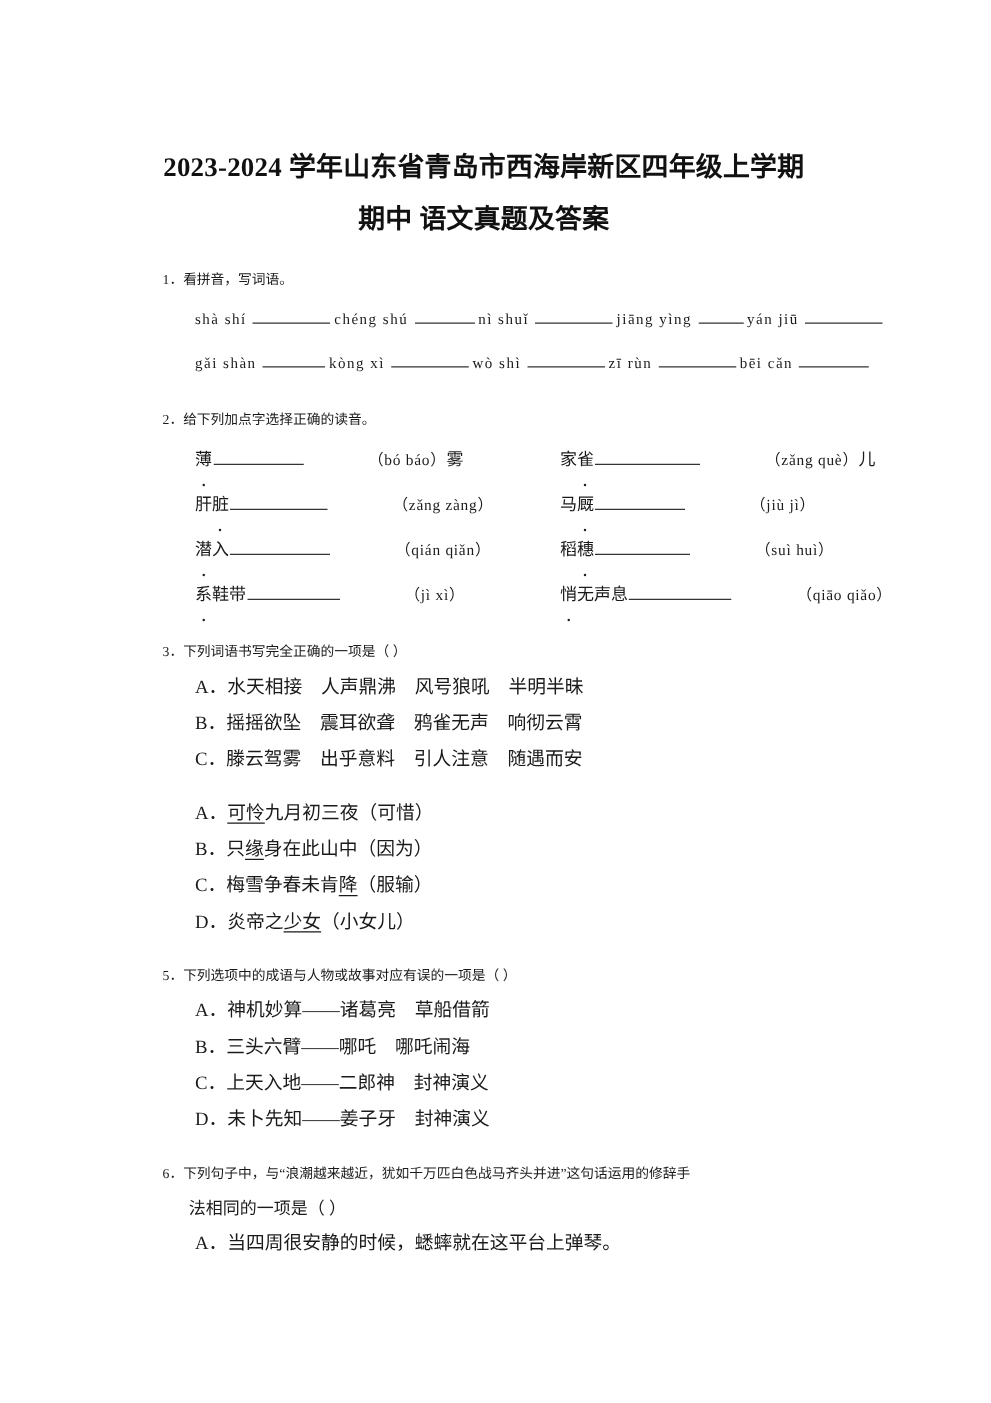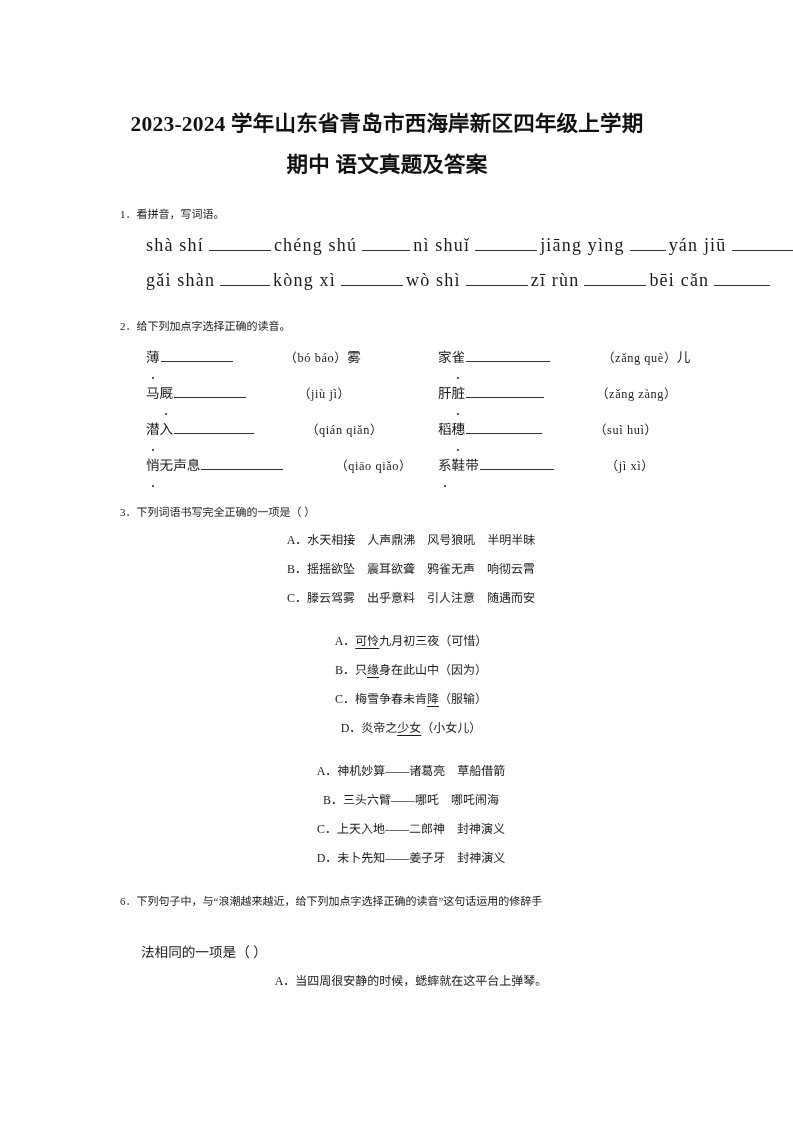--- a/index.html
+++ b/index.html
@@ -14,21 +14,21 @@
     font-family: "Liberation Serif", "DejaVu Serif", serif;
     color: #1a1a1a;
     overflow: hidden;
     position: relative;
   }
   .page {
     position: relative;
     width: 774px;
     height: 1122px;
     box-sizing: border-box;
-    padding: 8px;
+    padding: 18px;
   }
 
   
   .doc-title {
     margin: 0;
     padding: 0 112px;
     padding-top: 96px;
     text-align: center;
     font-size: 21.5px;
     font-weight: bold;
@@ -51,44 +51,42 @@
     white-space: normal;
   }
   .q-stem .q-num {
     font-family: "Liberation Serif", serif;
   }
   .q-stem-cont {
     font-size: 13.6px;
     line-height: 28px;
     padding-left: 21px;
     display: block;
-    margin-top: 24px;
   }
 
   
   .opt-list {
     margin: 0;
     padding: 0;
     list-style: none;
   }
   .opt {
-    font-size: 12px;
+    font-size: 15px;
     line-height: 29px;
     padding-left: 26px;
     white-space: pre;
-    text-align: center;
   }
   .opt .opt-label {
     font-family: "Liberation Serif", serif;
   }
 
   
   .pinyin-row {
     padding-left: 26px;
-    font-size: 18px;
+    font-size: 12px;
     line-height: 35px;
     font-family: "Liberation Serif", "DejaVu Serif", serif;
     white-space: nowrap;
     letter-spacing: 0.3px;
   }
   .py-item {
     display: inline;
   }
   .py-text { letter-spacing: 1.2px; }
   .blank {
@@ -164,26 +162,26 @@
     <div class="pinyin-row" id="q1r2"><span class="py-item"><span class="py-text">gǎi shàn</span><span class="blank" style="width: 50px;"></span></span><span class="py-item"><span class="py-text">kòng xì</span><span class="blank" style="width: 62px;"></span></span><span class="py-item"><span class="py-text">wò shì</span><span class="blank" style="width: 62px;"></span></span><span class="py-item"><span class="py-text">zī rùn</span><span class="blank" style="width: 62px;"></span></span><span class="py-item"><span class="py-text">bēi cǎn</span><span class="blank" style="width: 56px;"></span></span></div>
   </div>
 
   <div class="q-block">
     <div class="q-stem">
       <span class="q-num">2．</span><span>给下列加点字选择正确的读音。</span>
     </div>
     <div class="q2-grid" id="q2grid">
         <div class="q2-cell"><span class="dotchar">薄</span><span class="blank2" style="width: 72px;"></span><span class="pysmall">（bó báo）</span><span>雾</span></div>
         <div class="q2-cell"><span>家</span><span class="dotchar">雀</span><span class="blank2" style="width: 84px;"></span><span class="pysmall">（zǎng què）</span><span>儿</span></div>
+        <div class="q2-cell"><span>肝</span><span class="dotchar">脏</span><span class="blank2" style="width: 78px;"></span><span class="pysmall">（zǎng zàng）</span></div>
         <div class="q2-cell"><span>马</span><span class="dotchar">厩</span><span class="blank2" style="width: 72px;"></span><span class="pysmall">（jiù jì）</span></div>
-        <div class="q2-cell"><span>肝</span><span class="dotchar">脏</span><span class="blank2" style="width: 78px;"></span><span class="pysmall">（zǎng zàng）</span></div>
         <div class="q2-cell"><span class="dotchar">潜</span><span>入</span><span class="blank2" style="width: 80px;"></span><span class="pysmall">（qián qiǎn）</span></div>
         <div class="q2-cell"><span>稻</span><span class="dotchar">穗</span><span class="blank2" style="width: 76px;"></span><span class="pysmall">（suì huì）</span></div>
+        <div class="q2-cell"><span class="dotchar">系</span><span>鞋带</span><span class="blank2" style="width: 74px;"></span><span class="pysmall">（jì xì）</span></div>
         <div class="q2-cell"><span class="dotchar">悄</span><span>无声息</span><span class="blank2" style="width: 82px;"></span><span class="pysmall">（qiāo qiǎo）</span></div>
-        <div class="q2-cell"><span class="dotchar">系</span><span>鞋带</span><span class="blank2" style="width: 74px;"></span><span class="pysmall">（jì xì）</span></div>
       </div>
   </div>
 
   <div class="q-block">
     <div class="q-stem">
       <span class="q-num">3．</span><span>下列词语书写完全正确的一项是（      ）</span>
     </div>
     <ul class="opt-list" id="q3opts">
         <li class="opt"><span class="opt-label">A．</span><span>水天相接　人声鼎沸　风号狼吼　半明半昧</span></li>
         <li class="opt"><span class="opt-label">B．</span><span>摇摇欲坠　震耳欲聋　鸦雀无声　响彻云霄</span></li>
@@ -194,31 +192,34 @@
   <div class="q-block">
     <ul class="opt-list" id="q4opts">
         <li class="opt"><span class="opt-label">A．</span><span class="uline">可怜</span><span>九月初三夜（可惜）</span></li>
         <li class="opt"><span class="opt-label">B．</span><span>只</span><span class="uline">缘</span><span>身在此山中（因为）</span></li>
         <li class="opt"><span class="opt-label">C．</span><span>梅雪争春未肯</span><span class="uline">降</span><span>（服输）</span></li>
         <li class="opt"><span class="opt-label">D．</span><span>炎帝之</span><span class="uline">少女</span><span>（小女儿）</span></li>
       </ul>
   </div>
 
   <div class="q-block">
+    <div class="q-stem">
+      <span class="q-num">5．</span><span>下列选项中的成语与人物或故事对应有误的一项是（      ）</span>
+    </div>
     <ul class="opt-list" id="q5opts">
         <li class="opt"><span class="opt-label">A．</span><span>神机妙算——诸葛亮　草船借箭</span></li>
         <li class="opt"><span class="opt-label">B．</span><span>三头六臂——哪吒　哪吒闹海</span></li>
         <li class="opt"><span class="opt-label">C．</span><span>上天入地——二郎神　封神演义</span></li>
         <li class="opt"><span class="opt-label">D．</span><span>未卜先知——姜子牙　封神演义</span></li>
       </ul>
   </div>
 
   <div class="q-block">
     <div class="q-stem">
-      <span class="q-num">6．</span><span>下列句子中，与“浪潮越来越近，给下列加点字选择正确的读音”这句话运用的修辞手</span>
+      <span class="q-num">6．</span><span>下列句子中，与“浪潮越来越近，犹如千万匹白色战马齐头并进”这句话运用的修辞手</span>
     </div>
     <div class="q-stem-cont">法相同的一项是（      ）</div>
     <ul class="opt-list" id="q6opts">
         <li class="opt"><span class="opt-label">A．</span><span>当四周很安静的时候，蟋蟀就在这平台上弹琴。</span></li>
       </ul>
   </div>
 
 </div>
 
 </body></html>

